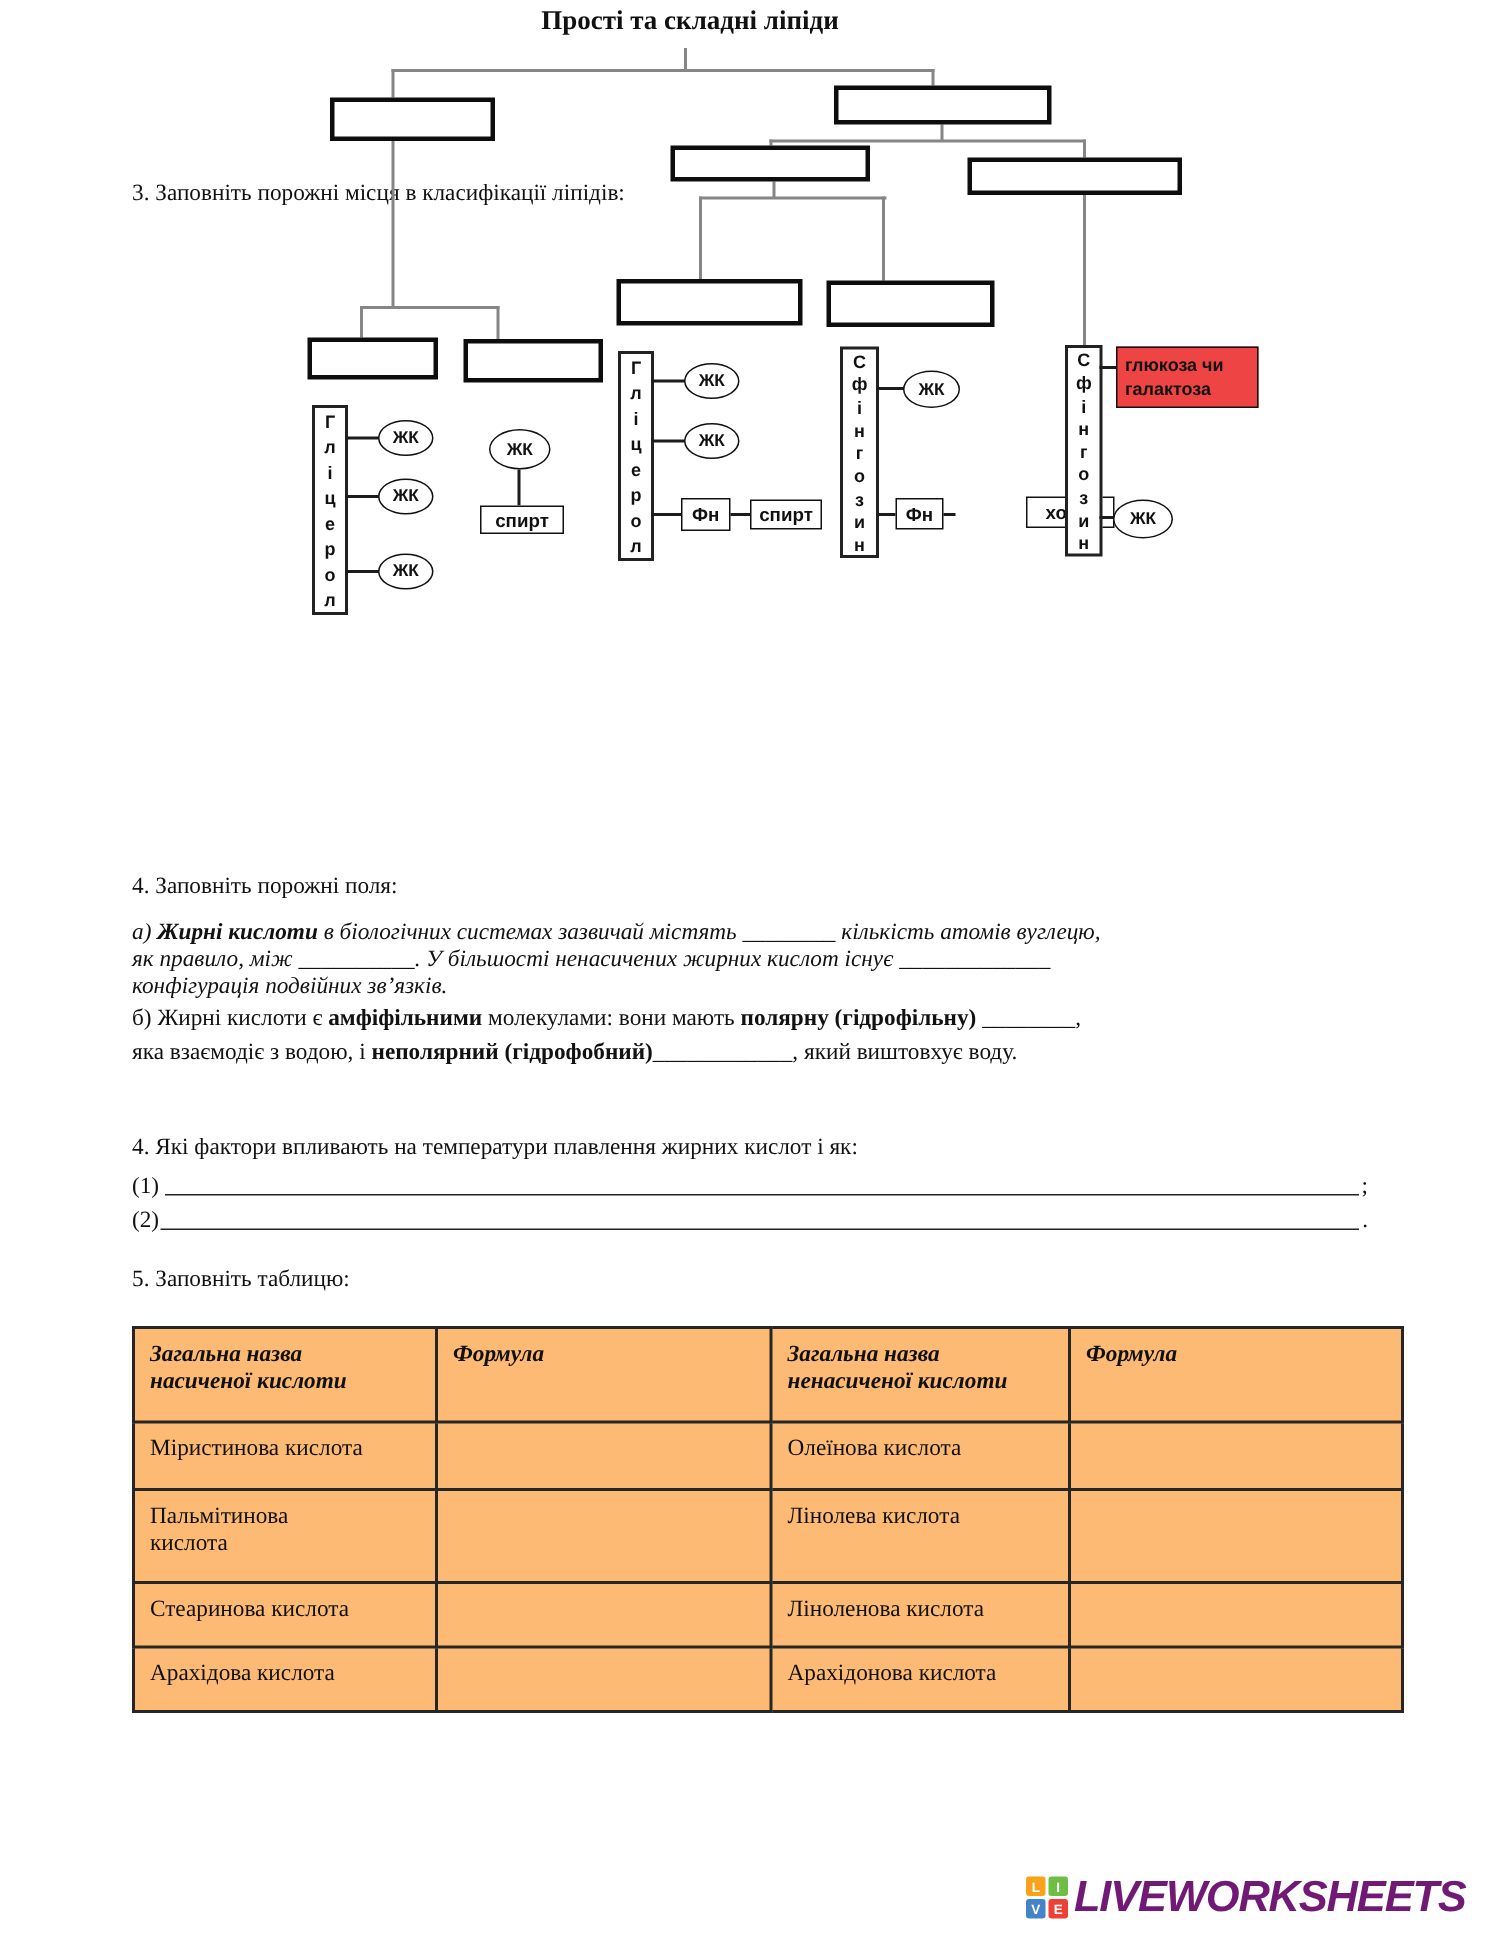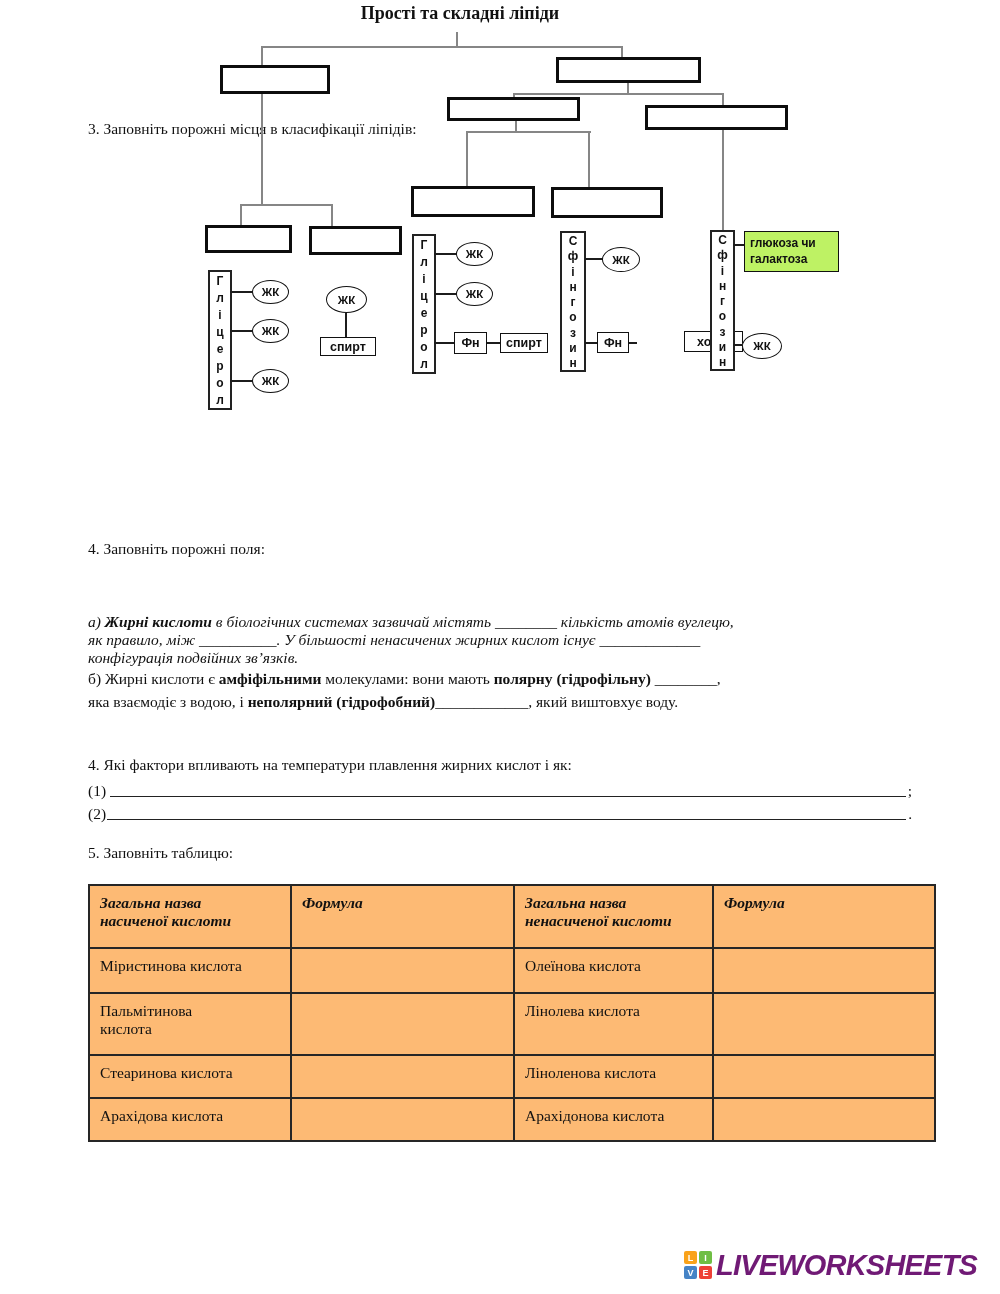--- a/index.html
+++ b/index.html
@@ -24,21 +24,21 @@
            font-family:"Liberation Sans", sans-serif; font-weight:bold; font-size:12px;
            white-space:pre-line; }
   .lh17 { line-height:17px; padding-top:1px; }
   .lh15 { line-height:15.3px; padding-top:1px; }
   .oval { position:absolute; background:#fff; border:1.7px solid #111; border-radius:50%;
           display:flex; align-items:center; justify-content:center;
           font-family:"Liberation Sans", sans-serif; font-weight:bold; font-size:11.5px; }
   .sbox { position:absolute; background:#fff; border:1.8px solid #111;
           display:flex; align-items:center; justify-content:center;
           font-family:"Liberation Sans", sans-serif; font-weight:bold; font-size:12.5px; }
-  .gbox { position:absolute; background:#bef264; border:1.8px solid #111;
+  .gbox { position:absolute; background:#ef4444; border:1.8px solid #111;
           font-family:"Liberation Sans", sans-serif; font-weight:bold; font-size:12px;
           line-height:16px; padding:3px 5px; white-space:pre-line; text-align:left; }
 
   
   .fillrow { display:flex; align-items:flex-end; font-size:15.5px; }
   .fill-line { flex:1; border-bottom:1.5px solid #222; margin:0 2px 3px 4px; height:2px; }
 
   
   table.wtable { border-collapse:collapse; width:846px; table-layout:fixed;
                  font-size:15.5px; }
@@ -163,21 +163,21 @@
 з
 и
 н</div>
     <div class="mline" style="left:733px; top:244px; width:12px; height:2px;"></div>
     <div class="mline" style="left:733px; top:344px; width:10px; height:2px;"></div>
     <div class="gbox" style="left:744px; top:231px; width:95px; height:41px;">глюкоза чи
 галактоза</div>
     <div class="oval" style="left:742px; top:333px; width:40px; height:26px;">ЖК</div>
   </div>
 
-  <div class="abs doc-text" style="left:88px; top:538px;">4. Заповніть порожні поля:</div>
+  <div class="abs doc-text" style="left:88px; top:580px;">4. Заповніть порожні поля:</div>
   <div class="abs doc-text rich" style="left:88px; top:613px; width:832px; line-height:18px;font-style:italic;"><span>а) </span><span class="b">Жирні кислоти</span><span> в біологічних системах зазвичай містять ________ кількість атомів вуглецю,
 як правило, між __________. У більшості ненасичених жирних кислот існує _____________
 конфігурація подвійних зв’язків.</span></div>
   <div class="abs doc-text rich" style="left:88px; top:668px; width:832px; line-height:22.5px;"><span>б) Жирні кислоти є </span><span class="b">амфіфільними</span><span> молекулами: вони мають </span><span class="b">полярну (гідрофільну)</span><span> ________,
 яка взаємодіє з  водою, і </span><span class="b">неполярний (гідрофобний)</span><span>____________, який виштовхує воду.</span></div>
 
   <div class="abs doc-text" style="left:88px; top:754px;">4. Які фактори впливають на температури плавлення жирних кислот і як:</div>
   <div class="abs fillrow" style="left:88px; top:777px; width:824px; height:23px;">
     <span>(1)</span>
     <div class="fill-line"></div>

